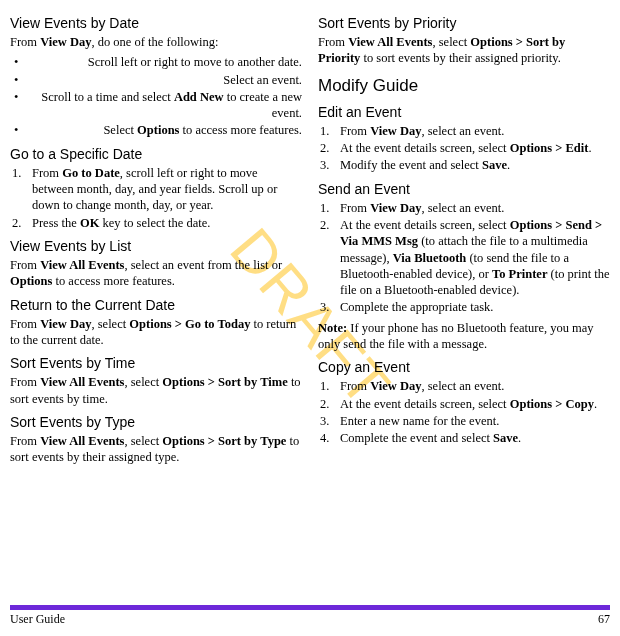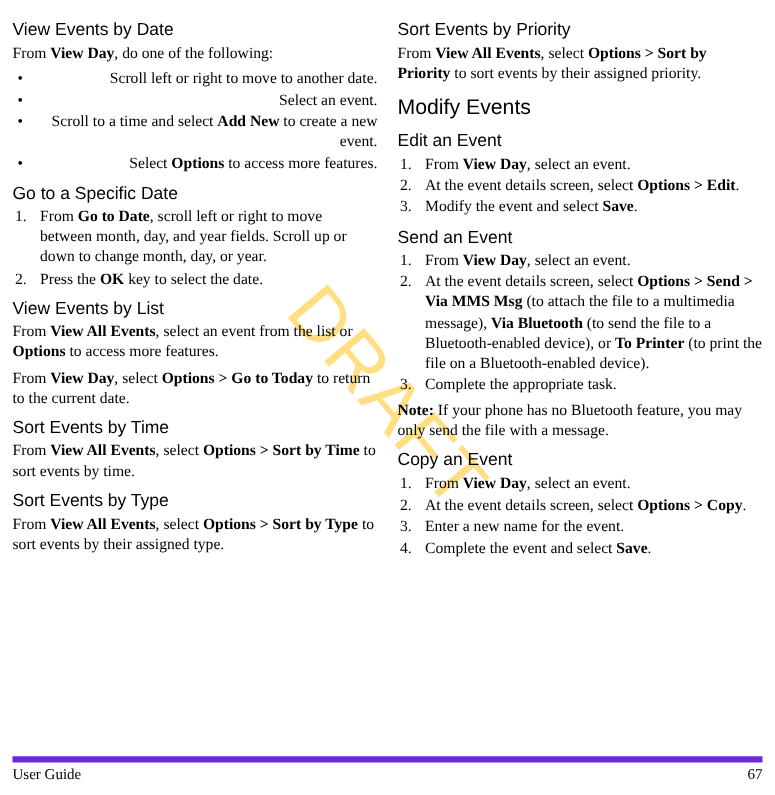--- a/index.html
+++ b/index.html
@@ -130,20 +130,21 @@
     <ol class="numbered">
       <li><span class="num">1.</span><span>From </span><span class="bold">Go to Date</span><span>, scroll left or right to move between month, day, and year fields. Scroll up or down to change month, day, or year.</span></li>
       <li><span class="num">2.</span><span>Press the </span><span class="bold">OK</span><span> key to select the date.</span></li>
     </ol>
 
     <div class="sub-heading">View Events by List</div>
     <div class="body-text">
       <span>From </span><span class="bold">View All Events</span><span>, select an event from the list or </span><span class="bold">Options</span><span> to access more features.</span>
     </div>
 
+    <div class="sub-heading">Return to the Current Date</div>
     <div class="body-text">
       <span>From </span><span class="bold">View Day</span><span>, select </span><span class="bold">Options &gt; Go to Today</span><span> to return to the current date.</span>
     </div>
 
     <div class="sub-heading">Sort Events by Time</div>
     <div class="body-text">
       <span>From </span><span class="bold">View All Events</span><span>, select </span><span class="bold">Options &gt; Sort by Time</span><span> to sort events by time.</span>
     </div>
 
     <div class="sub-heading">Sort Events by Type</div>
@@ -151,21 +152,21 @@
       <span>From </span><span class="bold">View All Events</span><span>, select </span><span class="bold">Options &gt; Sort by Type</span><span> to sort events by their assigned type.</span>
     </div>
   </div>
 
   <div class="col">
     <div class="sub-heading">Sort Events by Priority</div>
     <div class="body-text">
       <span>From </span><span class="bold">View All Events</span><span>, select </span><span class="bold">Options &gt; Sort by Priority</span><span> to sort events by their assigned priority.</span>
     </div>
 
-    <div class="section-heading">Modify Events</div>
+    <div class="section-heading">Modify Guide</div>
 
     <div class="sub-heading">Edit an Event</div>
     <ol class="numbered">
       <li><span class="num">1.</span><span>From </span><span class="bold">View Day</span><span>, select an event.</span></li>
       <li><span class="num">2.</span><span>At the event details screen, select </span><span class="bold">Options &gt; Edit</span><span>.</span></li>
       <li><span class="num">3.</span><span>Modify the event and select </span><span class="bold">Save</span><span>.</span></li>
     </ol>
 
     <div class="sub-heading">Send an Event</div>
     <ol class="numbered">

